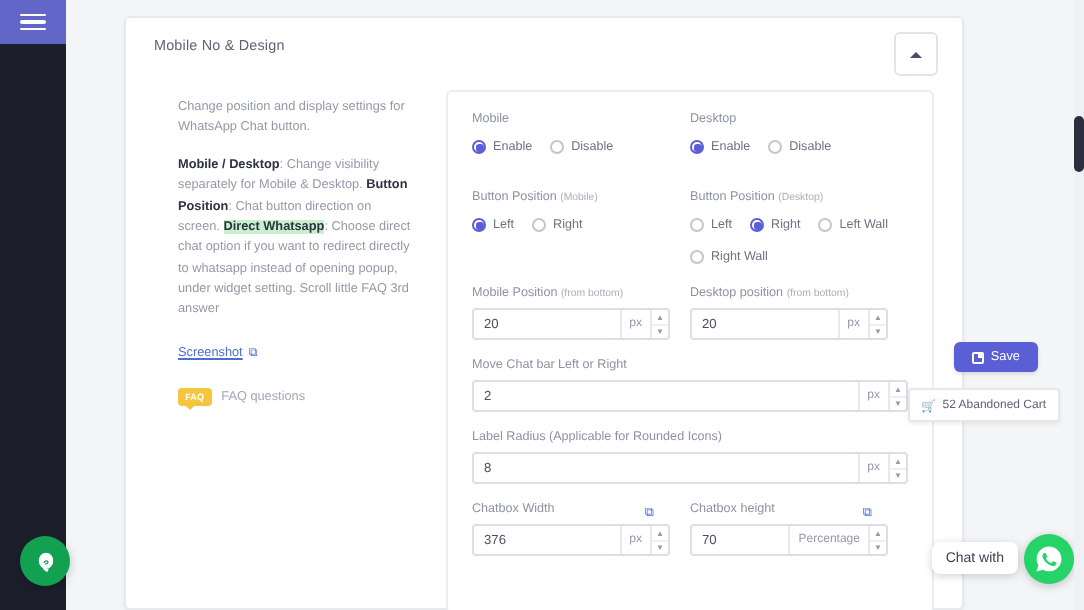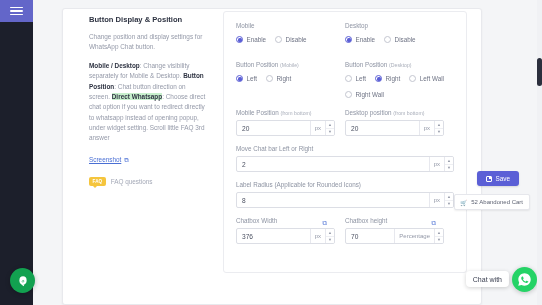--- a/index.html
+++ b/index.html
@@ -210,25 +210,30 @@
   <div class="menu-chip">
     <span class="bars">
         <i></i>
         <i></i>
         <i></i>
       </span>
   </div>
 
   <div class="card">
 
+    <div class="card-header">
+      <div class="card-title">Mobile No &amp; Design</div>
+      <div class="collapse-btn">
+        <span class="chev-up"></span>
+      </div>
+    </div>
 
     <div class="card-body">
 
       <div class="desc-col">
-        <div class="desc-h">Button Display &amp; Position</div>
         <div class="desc-p">Change position and display settings for WhatsApp Chat button.</div>
         <div class="desc-list">
           <span><b>Mobile / Desktop</b></span><span>: Change visibility separately for Mobile &amp; Desktop.</span>
           <span><b>Button Position</b></span><span>: Chat button direction on screen.</span>
           <span class="hl-green">Direct Whatsapp</span><span>: Choose direct chat option if you want to redirect directly to whatsapp instead of opening popup, under widget setting. Scroll little FAQ 3rd answer</span>
         </div>
         <div style="margin-top:4px;">
           <span class="link">Screenshot</span><span class="ext-ico">⧉</span>
         </div>
 

